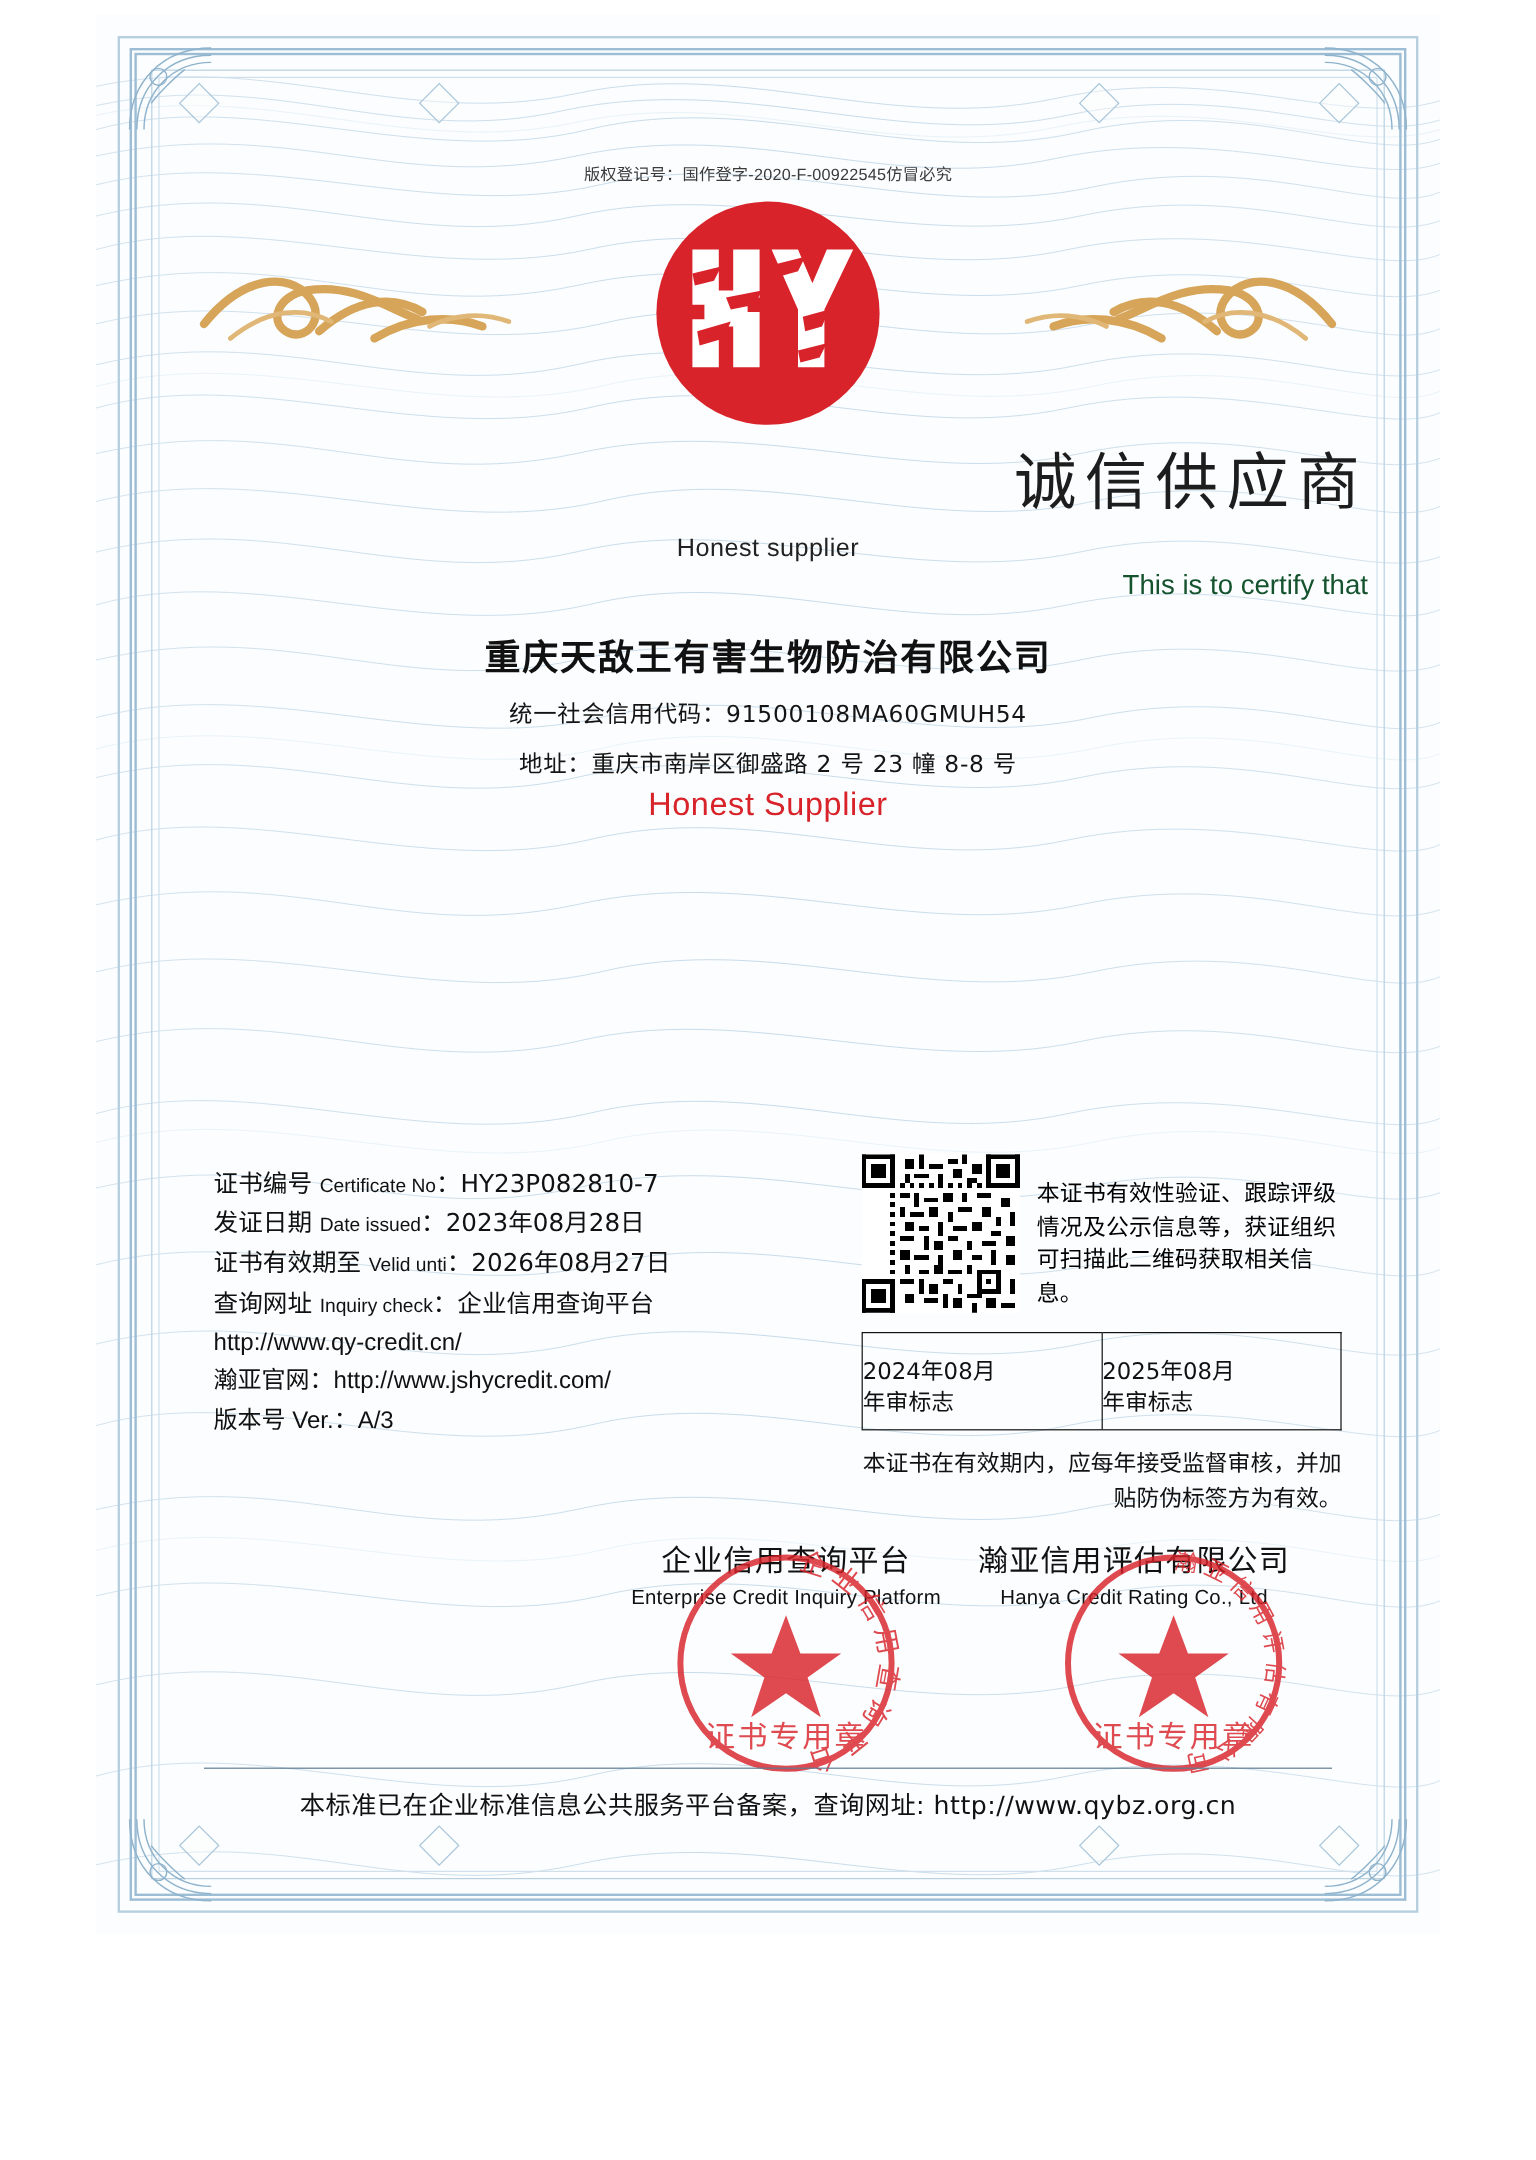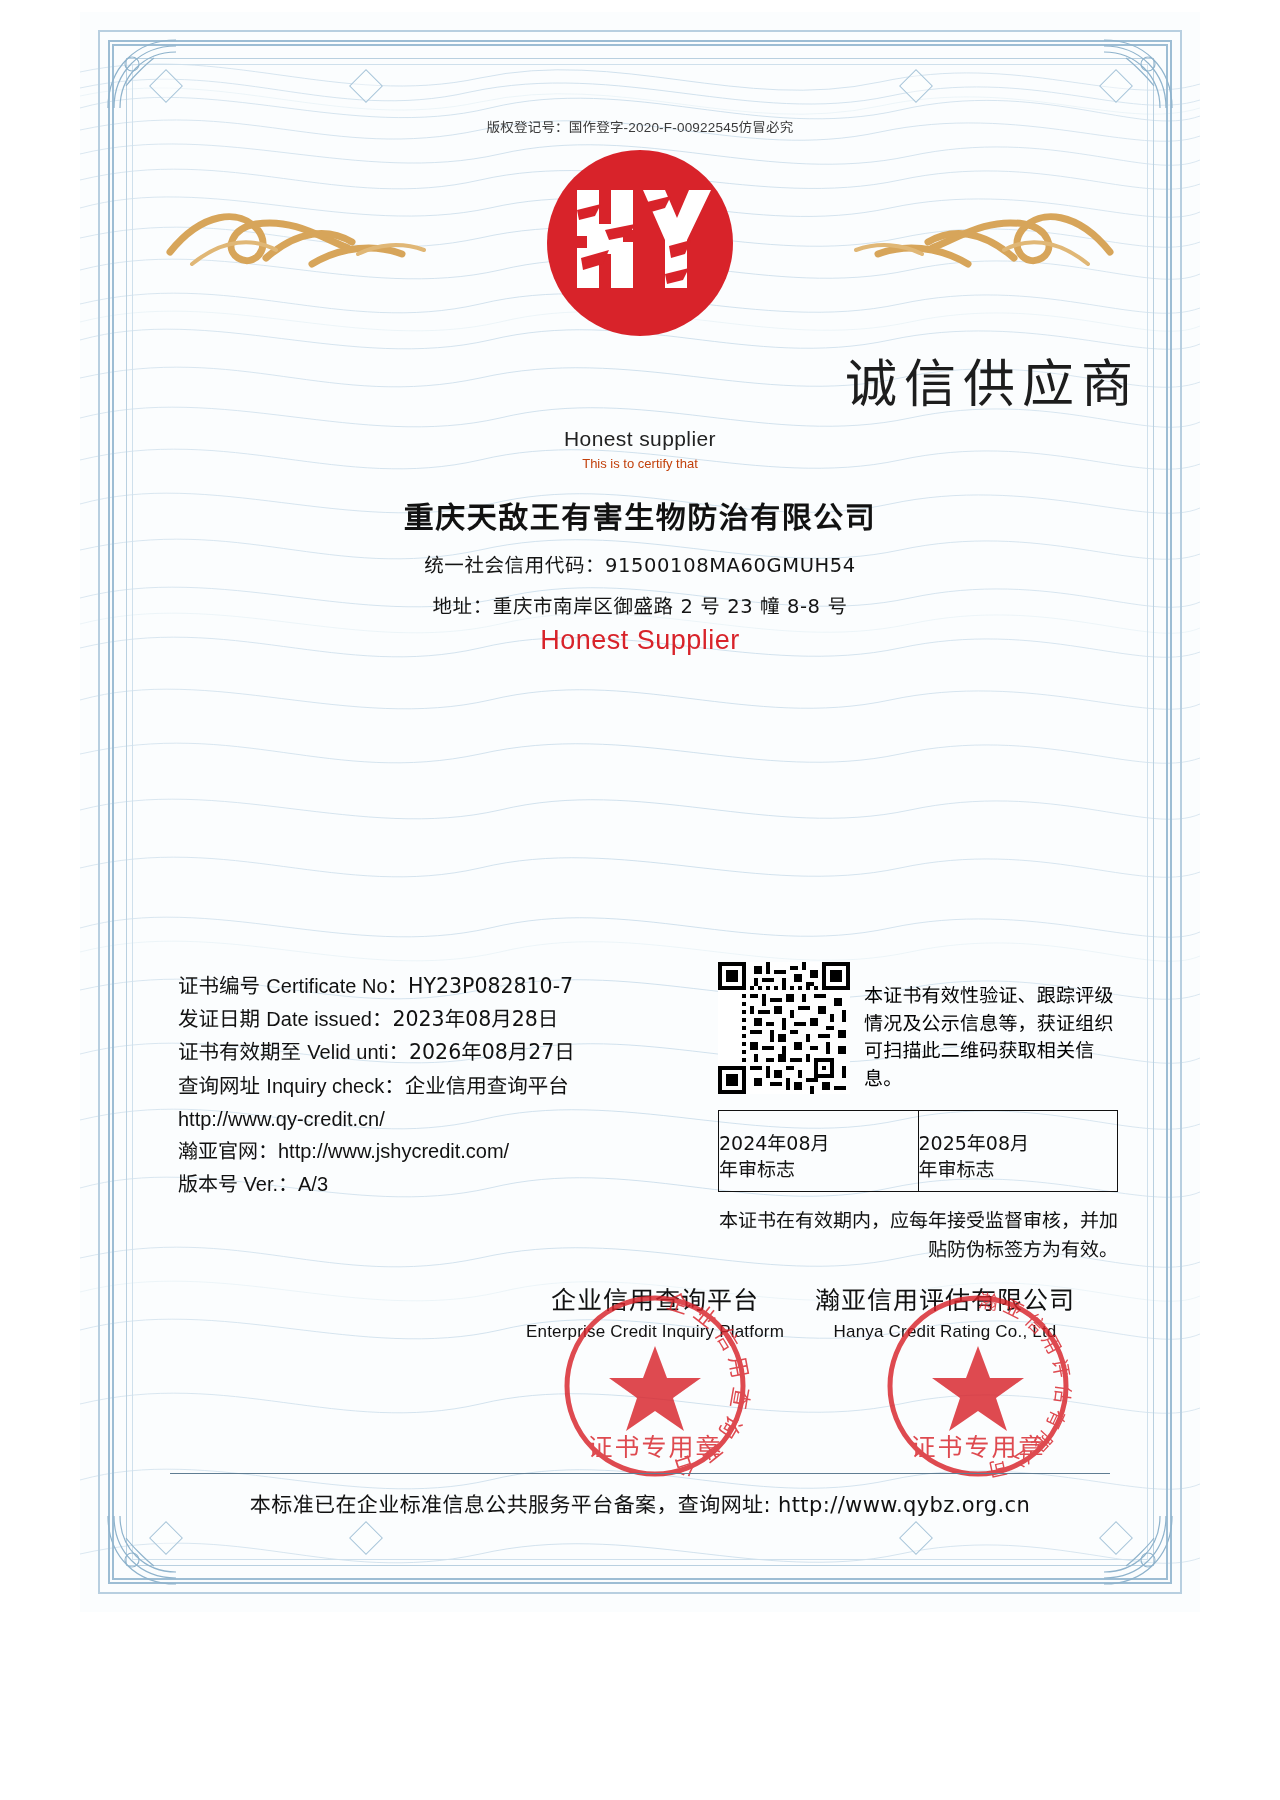--- a/index.html
+++ b/index.html
@@ -80,21 +80,21 @@
   .content {
     position: absolute;
     left: 60px; top: 58px; right: 60px; bottom: 58px;
   }
 
   .copyright-line {
     text-align: center;
     font-size: 13.5px;
     color: #3a3a3a;
     letter-spacing: 0.2px;
-    margin-top: 46px;
+    margin-top: 64px;
     font-family: "Liberation Sans", "DejaVu Sans", sans-serif;
   }
 
   
   .logo-row {
     position: relative;
     height: 196px;
     margin-top: 6px;
   }
   .logo-circle {
@@ -137,23 +137,23 @@
   }
   .certify-cn {
     text-align: center;
     font-size: 25px;
     color: #1d1d1d;
     margin-top: 22px;
     letter-spacing: 3px;
     font-family: "DejaVu Sans", "Liberation Sans", sans-serif;
   }
   .certify-en {
-    text-align: center;
-    font-size: 13px;
-    color: #c2410c;
+    text-align: right;
+    font-size: 23px;
+    color: #14532d;
     margin-top: 5px;
   }
   .company-name {
     text-align: center;
     font-size: 30px;
     font-weight: bold;
     color: #111;
     margin-top: 22px;
     letter-spacing: 1.5px;
     font-family: "DejaVu Sans", "Liberation Sans", sans-serif;
@@ -192,21 +192,21 @@
     width: 560px;
   }
   .detail-line {
     font-size: 20px;
     color: #111;
     line-height: 1.62;
     white-space: nowrap;
     font-family: "DejaVu Sans", "Liberation Sans", sans-serif;
   }
   .detail-line .lbl-cn { font-size: 20.5px; }
-  .detail-line .lbl-en { font-size: 20px; font-family: "Liberation Sans", sans-serif; }
+  .detail-line .lbl-en { font-size: 16px; font-family: "Liberation Sans", sans-serif; }
   .detail-line .val { font-size: 20.5px; }
   .url-line {
     font-size: 20px;
     color: #111;
     line-height: 1.62;
     font-family: "Liberation Sans", sans-serif;
   }
 
   
   .rightblock {

